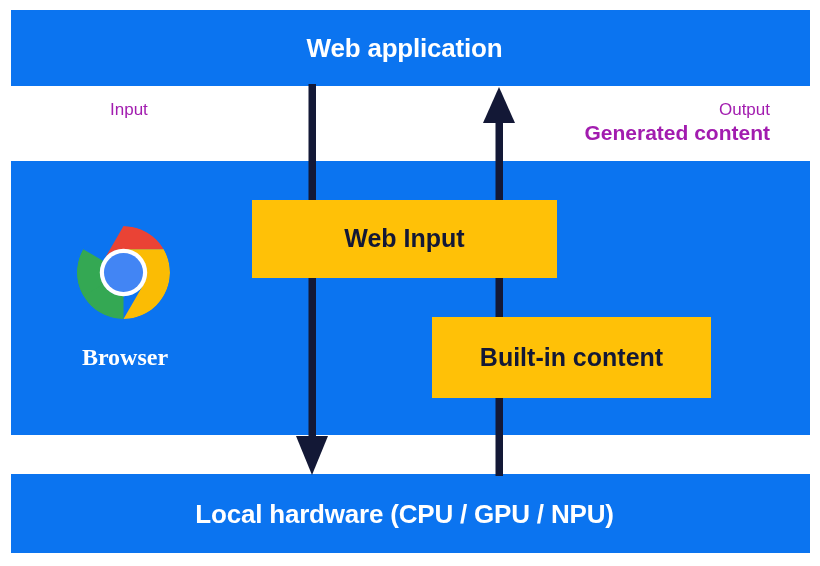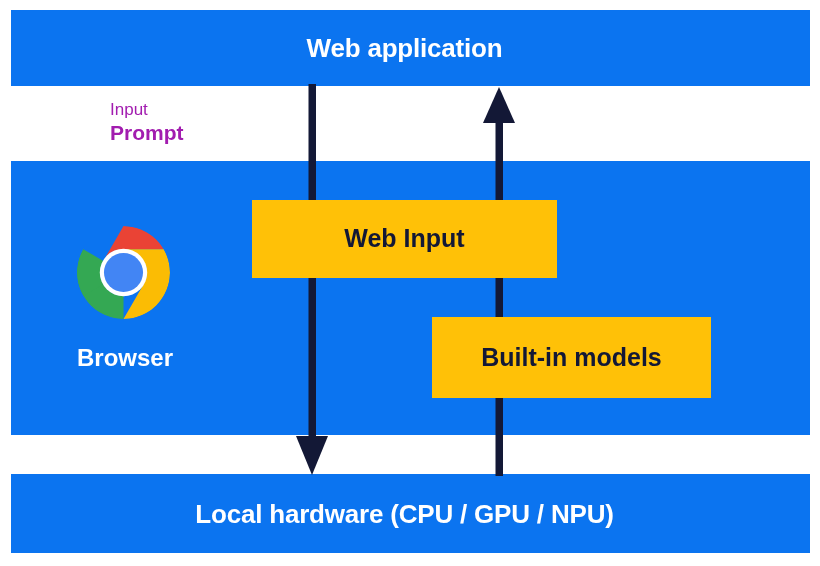--- a/index.html
+++ b/index.html
@@ -141,20 +141,21 @@
   #label-browser {
     position: absolute;
     left: 30px;
     top: 344px;
     width: 190px;
     text-align: center;
     color: #ffffff;
     font-size: 24px;
     font-weight: bold;
     white-space: nowrap;
+    font-family: Liberation Serif, serif;
   }
 </style>
 </head>
 <body>
 
 <div id="canvas">
 
   <div class="band" id="band-web-application">
     <div class="band-title">Web application</div>
   </div>
@@ -197,23 +198,26 @@
   </svg>
 
   <div id="label-browser">Browser</div>
 
   <div class="yellow-box" id="box-web-apis">
     <span>Web Input</span>
   </div>
 
   <div class="yellow-box" id="box-builtin-models">
     <span>
-      <span>Built-in models</span><br>
+      <span>Built-in content</span><br>
     </span>
   </div>
 
   <div class="gap-label" id="label-input">
     <span class="kind">Input</span>
-    <span class="value">Prompt</span>
-  </div>
-
+  </div>
+
+  <div class="gap-label" id="label-output">
+    <span class="kind">Output</span>
+    <span class="value">Generated content</span>
+  </div>
 
 </div>
 
 </body></html>

